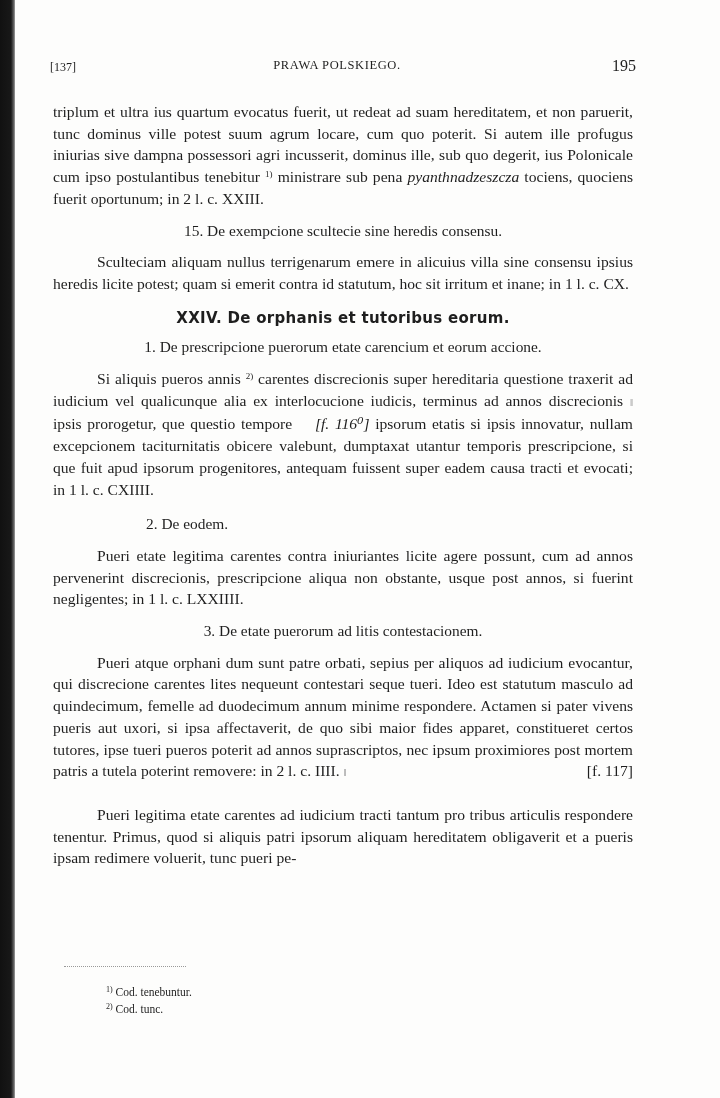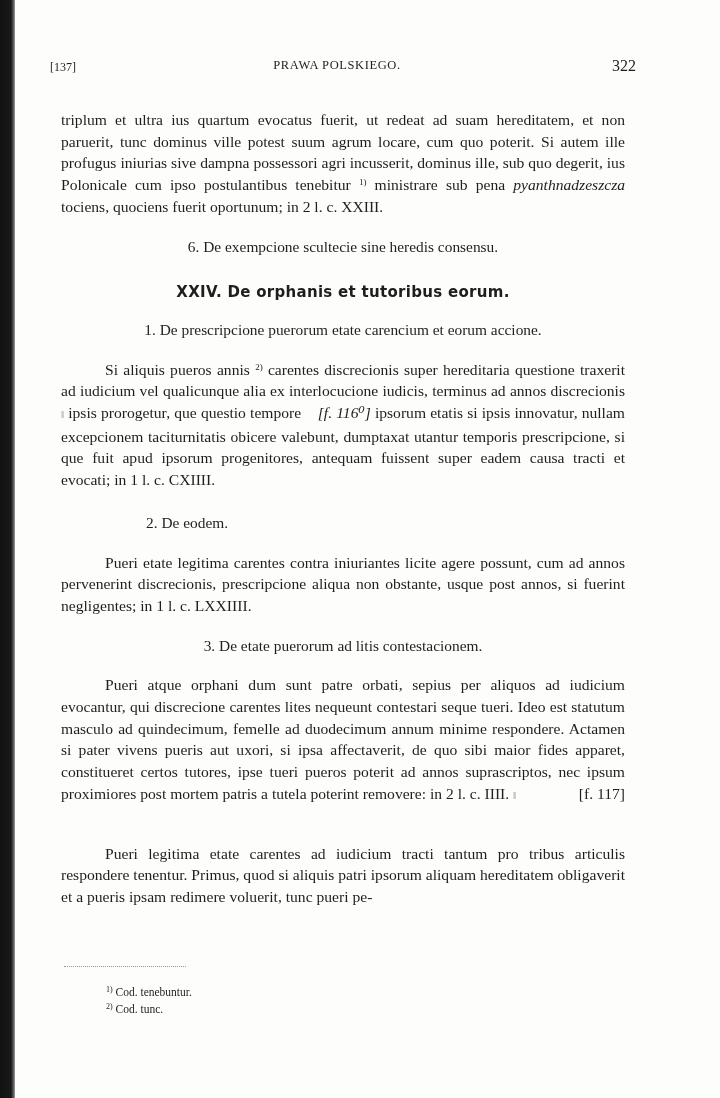--- a/index.html
+++ b/index.html
@@ -16,25 +16,25 @@
     .page { position: absolute; left: 50px; top: 0; width: 586px; }
     .running-head {
       position: absolute; top: 58px; left: 0; width: 586px; height: 20px;
       font-size: 13.5px;
     }
     .rh-left { position: absolute; left: 0; top: 2px; font-size: 12px; text-align: center; }
     .rh-center { position: absolute; left: 0; right: 12px; text-align: center; letter-spacing: 0.6px; font-size: 12.5px; top: 0; }
     .rh-right { position: absolute; right: 0; top: -1px; font-size: 16px; }
 
     .body-text { position: absolute; top: 98px; left: 0; width: 586px; font-size: 15.6px; line-height: 21.7px; }
-    p { margin: 11px; text-align: justify; text-align-last: auto; }
+    p { margin: 3px; text-align: justify; text-align-last: auto; }
     p.last { text-align-last: left; }
     .indent { text-indent: 44px; }
     .subhead { text-align: center; font-size: 15.4px; margin: 0; }
-    .section-head { text-align: center; font-weight: bold; font-size: 15px; letter-spacing: 0.3px; margin: 8px; font-family: "DejaVu Sans", "Liberation Sans", sans-serif; }
+    .section-head { text-align: center; font-weight: bold; font-size: 15px; letter-spacing: 0.3px; margin: 0; font-family: "DejaVu Sans", "Liberation Sans", sans-serif; }
     .gap-s { height: 7px; }
     .gap-m { height: 10px; }
     em { font-style: italic; }
     sup { font-size: 9px; vertical-align: 5px; line-height: 0; }
     .ref { float: none; font-style: italic; }
     .pipe { color: #888; font-size: 11px; }
     .fnrule {
       position: absolute; top: 966px; left: 14px; width: 122px; height: 0;
       border-top: 1px dotted #999;
     }
@@ -43,29 +43,30 @@
   </style>
 </head>
 <body>
 
 <div class="scan-edge"></div>
 
 <div class="page">
   <div class="running-head">
     <span class="rh-left">[137]</span>
     <span class="rh-center">PRAWA POLSKIEGO.</span>
-    <span class="rh-right">322</span>
+    <span class="rh-right">195</span>
   </div>
 
   <div class="body-text">
     <p class="last"><span>triplum et ultra ius quartum evocatus fuerit, ut redeat ad suam hereditatem, et non paruerit, tunc dominus ville potest suum agrum locare, cum quo poterit. Si autem ille profugus iniurias sive dampna possessori agri incusserit, dominus ille, sub quo degerit, ius Polonicale cum ipso postulantibus tenebitur</span> <sup>1)</sup><span> ministrare sub pena </span><em>pyanthnadzeszcza</em><span> tociens, quociens fuerit oportunum; in 2 l. c. XXIII.</span></p>
 
     <div class="gap-s"></div>
-    <p class="subhead">6. De exempcione scultecie sine heredis consensu.</p>
+    <p class="subhead">15. De exempcione scultecie sine heredis consensu.</p>
     <div class="gap-s"></div>
+    <p class="indent last">Sculteciam aliquam nullus terrigenarum emere in alicuius villa sine consensu ipsius heredis licite potest; quam si emerit contra id statutum, hoc sit irritum et inane; in 1 l. c. CX.</p>
 
     <div class="gap-m"></div>
     <p class="section-head">XXIV. De orphanis et tutoribus eorum.</p>
     <div class="gap-s"></div>
     <p class="subhead">1. De prescripcione puerorum etate carencium et eorum accione.</p>
     <div class="gap-s"></div>
     <p class="indent last"><span>Si aliquis pueros annis</span> <sup>2)</sup><span> carentes discrecionis super hereditaria questione traxerit ad iudicium vel qualicunque alia ex interlocucione iudicis, terminus ad annos discrecionis </span><span class="pipe">‖</span><span> ipsis prorogetur, que questio tempore </span>&nbsp;&nbsp;&nbsp;<span class="ref">[f. 116⁰]</span><span> ipsorum etatis si ipsis innovatur, nullam excepcionem taciturnitatis obicere valebunt, dumptaxat utantur temporis prescripcione, si que fuit apud ipsorum progenitores, antequam fuissent super eadem causa tracti et evocati; in 1 l. c. CXIIII.</span></p>
 
     <div class="gap-m"></div>
     <p class="subhead" style="text-align:left; padding-left:96px;">2. De eodem.</p>

